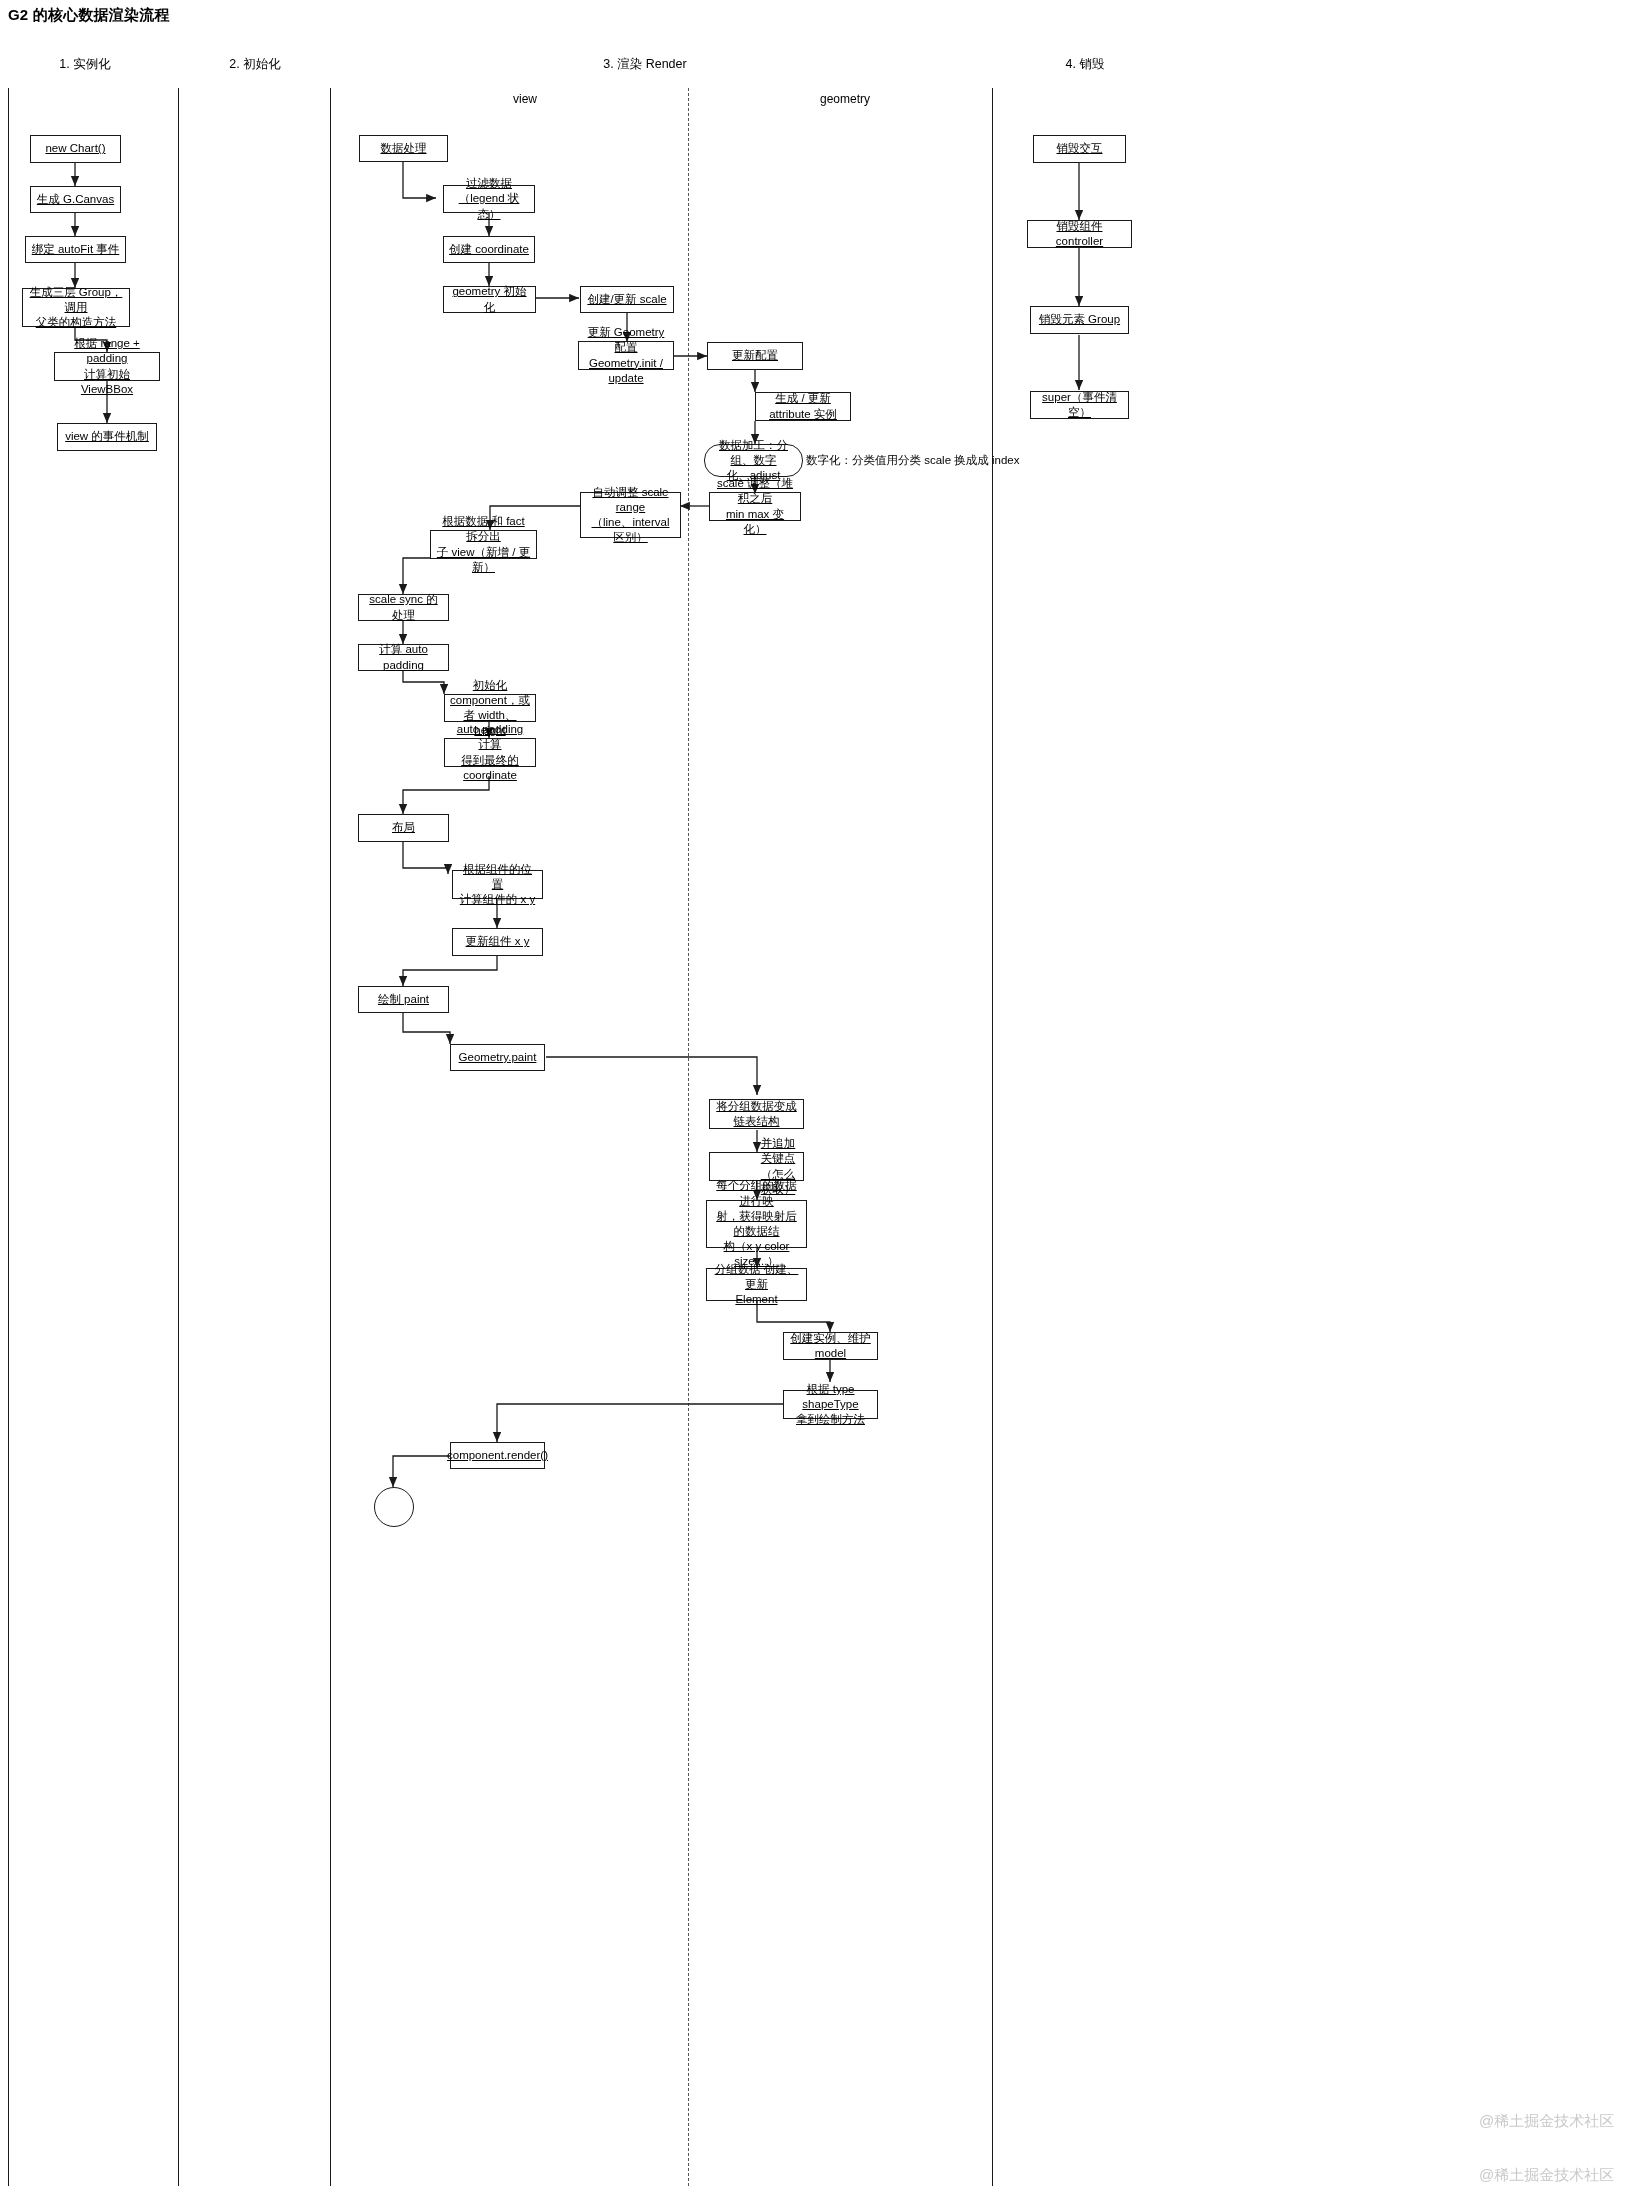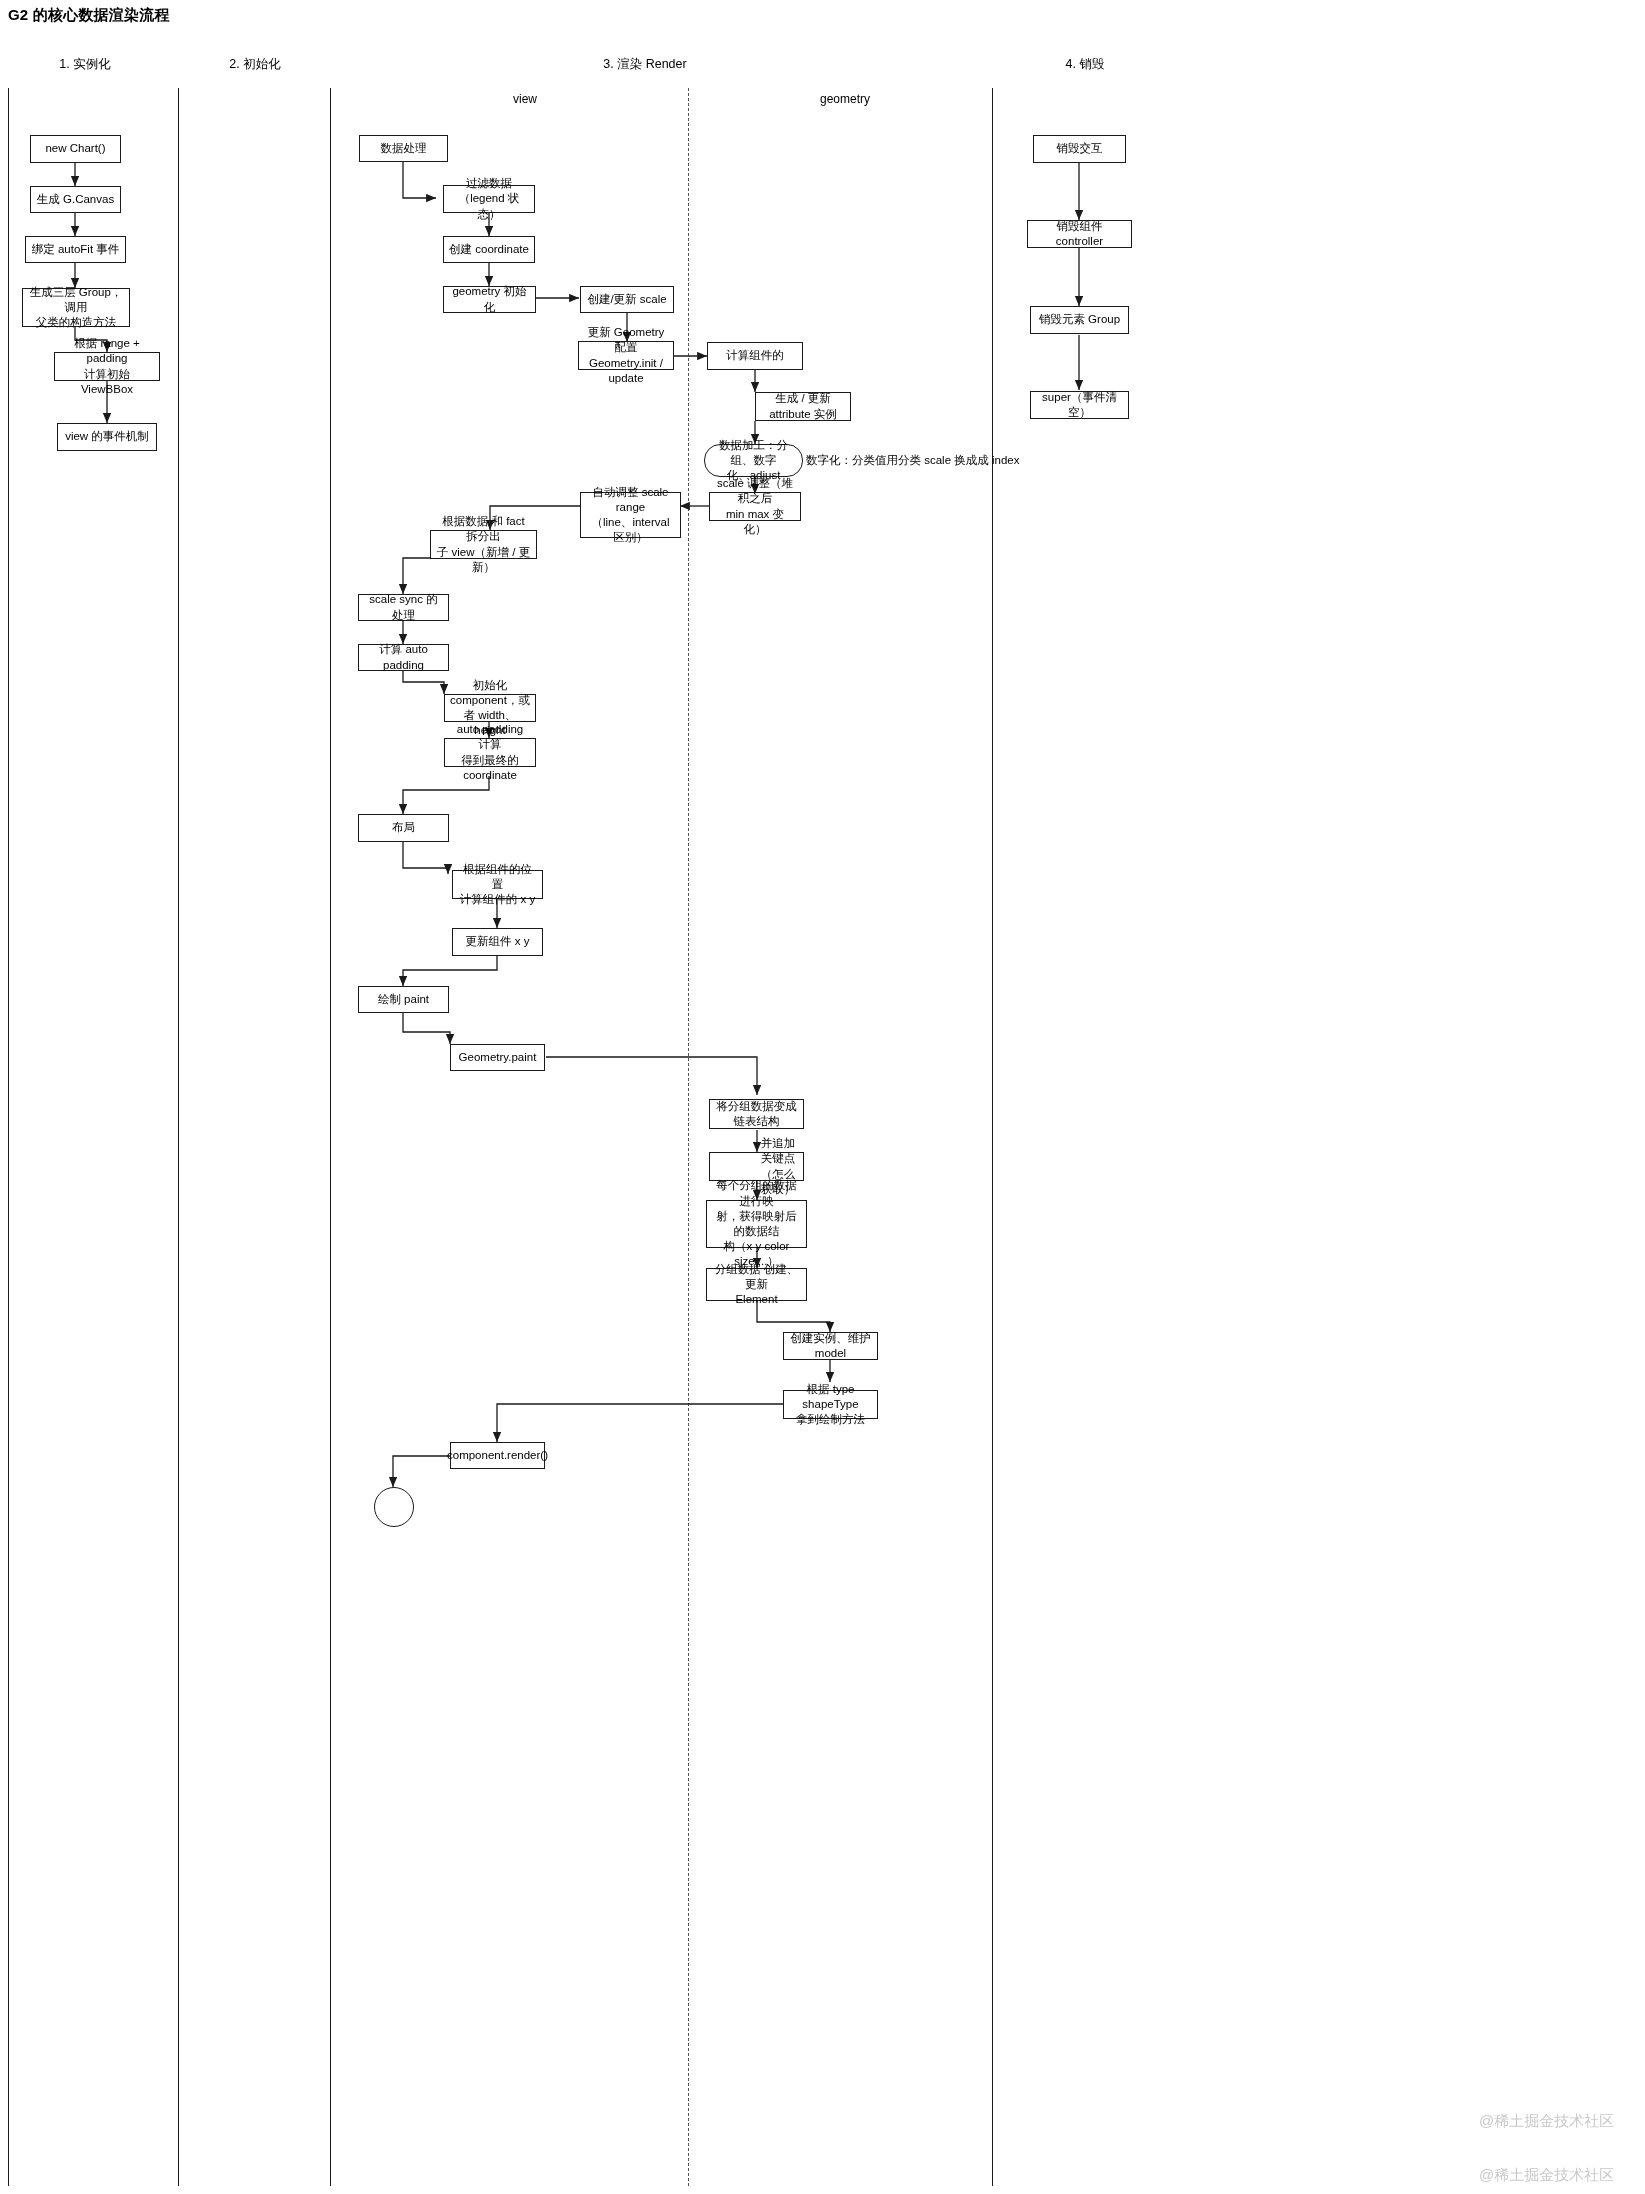--- a/index.html
+++ b/index.html
@@ -48,20 +48,21 @@
     border:1.3px solid #1a1a1a;
     background:#fff;
     font-size:11.5px;
     line-height:1.32;
     display:flex;
     align-items:center;
     justify-content:center;
     text-align:center;
     padding:3px 5px;
     white-space:pre-line;
+    text-decoration:underline;
   }
   .note{
     position:absolute;
     box-sizing:border-box;
     border:1.3px solid #1a1a1a;
     background:#fff;
     font-size:11.5px;
     line-height:1.9;
     padding:10px 9px;
     text-align:left;
@@ -196,21 +197,21 @@
   <div class="node" style="left:452px;top:928px;width:91px;height:28px;">更新组件 x y</div>
   <div class="node" style="left:358px;top:986px;width:91px;height:27px;">绘制 paint</div>
   <div class="node" style="left:450px;top:1044px;width:95px;height:27px;">Geometry.paint</div>
   <div class="node" style="left:450px;top:1442px;width:95px;height:27px;">component.render()</div>
 
   <div class="circle-node" style="left:374px;top:1487px;width:40px;height:40px;"></div>
 
   <div class="node" style="left:580px;top:286px;width:94px;height:27px;">创建/更新 scale</div>
   <div class="node" style="left:578px;top:341px;width:96px;height:29px;">更新 Geometry 配置
 Geometry.init / update</div>
-  <div class="node" style="left:707px;top:342px;width:96px;height:28px;">计算组件的</div>
+  <div class="node" style="left:707px;top:342px;width:96px;height:28px;">更新配置</div>
   <div class="node" style="left:707px;top:392px;width:96px;height:29px;margin-left:48px;">生成 / 更新
 attribute 实例</div>
   <div class="node" style="left:704px;top:444px;width:99px;height:33px;border-radius:16px;">数据加工：分组、数字
 化、adjust</div>
   <div class="node" style="left:709px;top:492px;width:92px;height:29px;">scale 调整（堆积之后
 min max 变化）</div>
   <div class="node" style="left:709px;top:1099px;width:95px;height:30px;">将分组数据变成
 链表结构</div>
   <div class="node" style="left:709px;top:1152px;width:95px;height:29px;padding-left:48px;">并追加关键点
 （怎么获取）</div>

